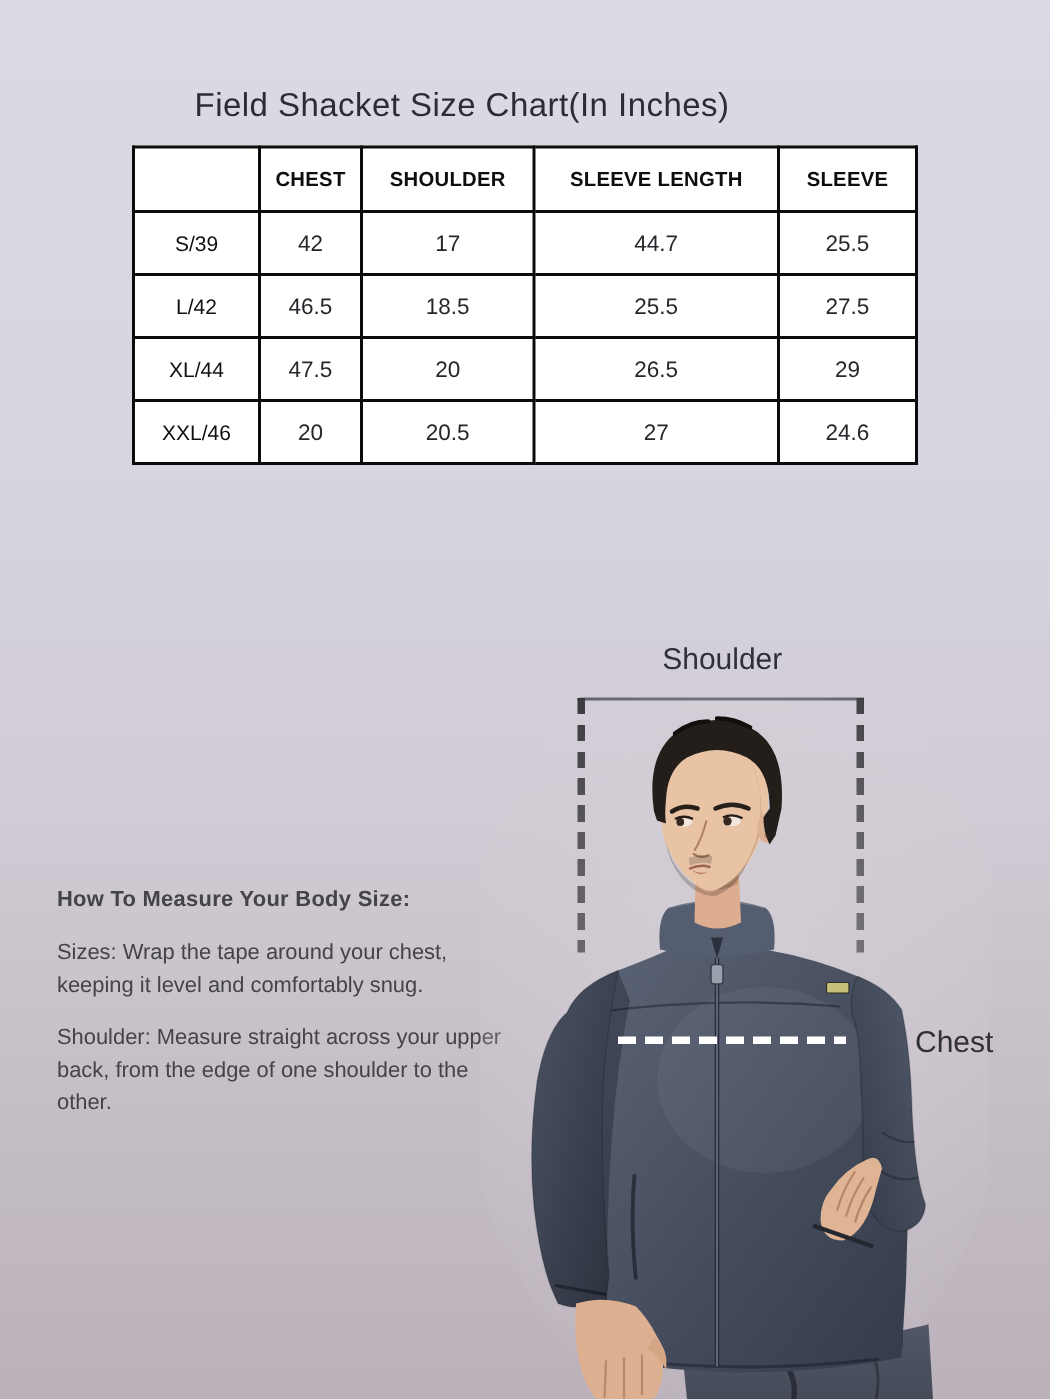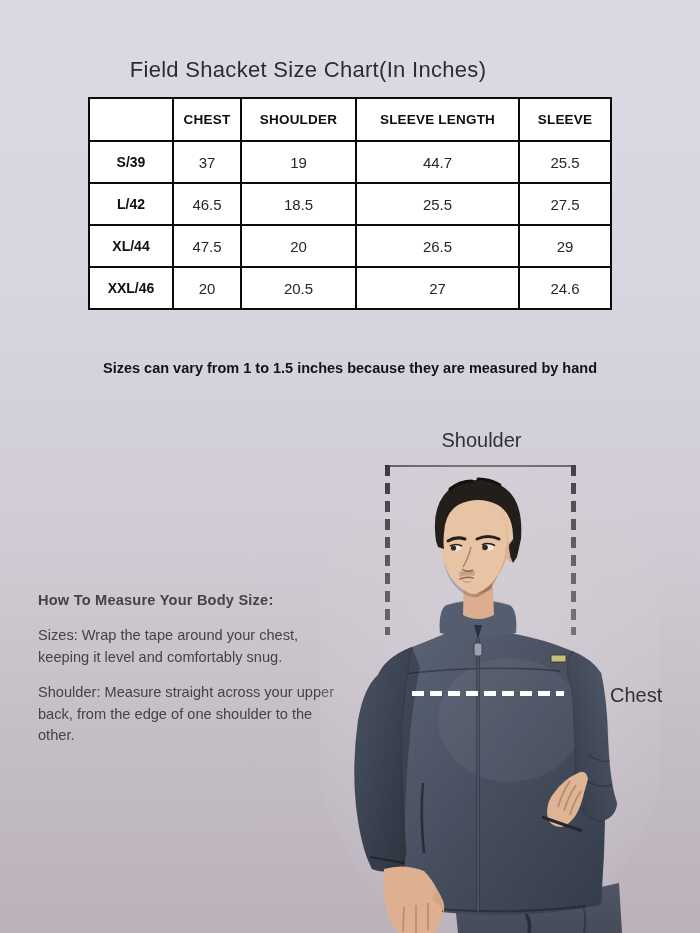--- a/index.html
+++ b/index.html
@@ -16,21 +16,21 @@
     color:#2c2c34;letter-spacing:.3px;
   }
   .table-wrap{position:absolute;left:88px;top:97px;width:522px;}
   table.size-table{border-collapse:collapse;width:100%;table-layout:fixed;}
   .size-table th,.size-table td{
     border:2px solid #0c0c0c;background:#ffffff;
     text-align:center;vertical-align:middle;padding:0;
   }
   .size-table thead th{height:41px;font-size:13.5px;font-weight:bold;color:#0e0e12;letter-spacing:.2px;}
   .size-table td{height:40px;}
-  td.size-cell{font-weight:bold;font-size:14px;color:#101014;margin-top:40px;}
+  td.size-cell{font-weight:normal;font-size:14px;color:#101014;margin-top:40px;}
   td.val-cell{font-weight:400;font-size:15px;color:#26262c;}
   .note{
     position:absolute;top:360px;left:0;width:700px;text-align:center;
     font-size:14.5px;font-weight:bold;color:#121216;
   }
   .shoulder-label{
     position:absolute;left:387px;top:429px;width:189px;text-align:center;
     font-size:20px;color:#303037;z-index:1;
   }
   .chest-label{
@@ -80,22 +80,22 @@
           <th></th>
           <th>CHEST</th>
           <th>SHOULDER</th>
           <th>SLEEVE LENGTH</th>
           <th>SLEEVE</th>
         </tr>
       </thead>
       <tbody>
         <tr>
           <td class="size-cell">S/39</td>
-          <td class="val-cell">37</td>
-          <td class="val-cell">19</td>
+          <td class="val-cell">42</td>
+          <td class="val-cell">17</td>
           <td class="val-cell">44.7</td>
           <td class="val-cell">25.5</td>
         </tr>
         <tr>
           <td class="size-cell">L/42</td>
           <td class="val-cell">46.5</td>
           <td class="val-cell">18.5</td>
           <td class="val-cell">25.5</td>
           <td class="val-cell">27.5</td>
         </tr>
@@ -110,21 +110,20 @@
           <td class="size-cell">XXL/46</td>
           <td class="val-cell">20</td>
           <td class="val-cell">20.5</td>
           <td class="val-cell">27</td>
           <td class="val-cell">24.6</td>
         </tr>
       </tbody>
     </table>
   </div>
 
-  <div class="note">Sizes can vary from 1 to 1.5 inches because they are measured by hand</div>
 
   <div class="shoulder-label">Shoulder</div>
   <div class="box-top"></div>
   <div class="dash-v dash-left"></div>
   <div class="dash-v dash-right"></div>
   <div class="chest-line"></div>
   <div class="chest-label">Chest</div>
 
   <div class="guide">
     <p class="guide-heading">How To Measure Your Body Size:</p>

